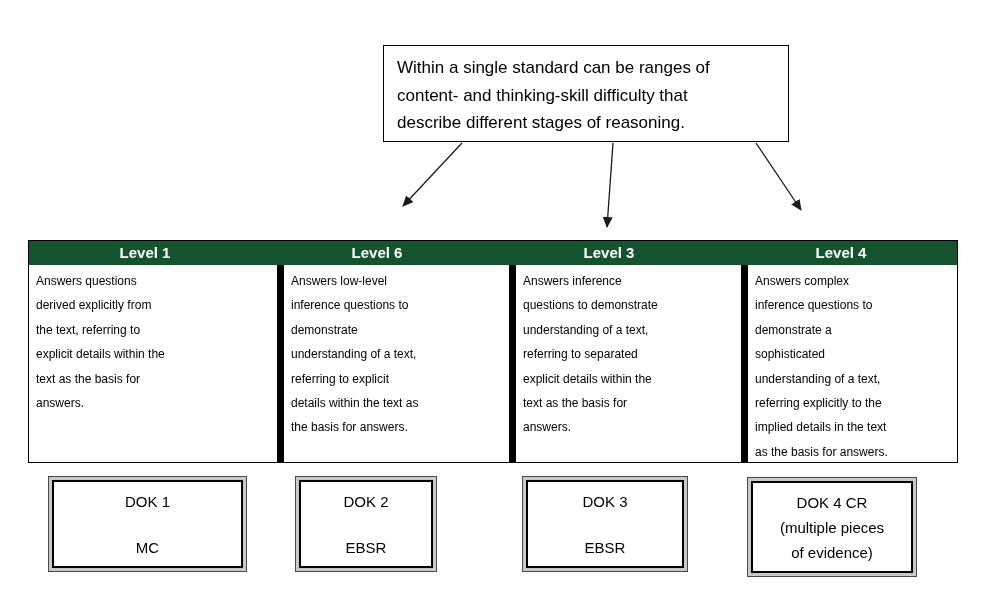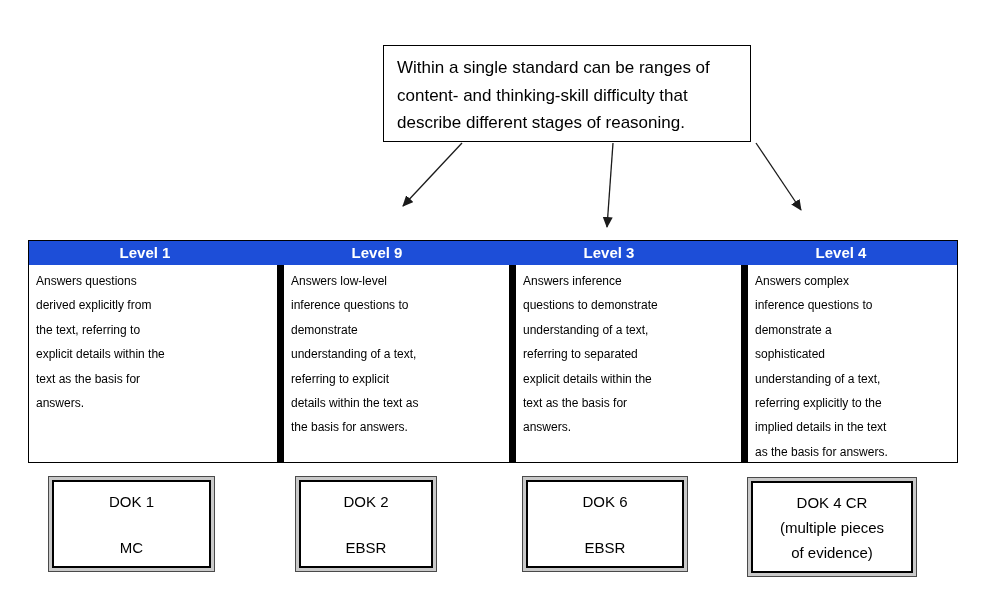--- a/index.html
+++ b/index.html
@@ -11,21 +11,21 @@
     font-family: "Liberation Sans", sans-serif;
     color: #000000;
     overflow: hidden;
   }
 
   
   .callout {
     position: absolute;
     left: 383px;
     top: 45px;
-    width: 368px;
+    width: 406px;
     height: 97px;
     border: 1.5px solid #000000;
     box-sizing: border-box;
     padding: 8px 10px 11px 13px;
     font-size: 17px;
     line-height: 27.5px;
     white-space: pre-line;
   }
 
   
@@ -42,21 +42,21 @@
     position: absolute;
     left: 28px;
     top: 240px;
     width: 930px;
     border: 1px solid #000000;
     box-sizing: border-box;
   }
   .lt-header {
     display: grid;
     grid-template-columns: repeat(4, 1fr);
-    background: #1d4ed8;
+    background: #14532d;
   }
   .lt-header .hcell {
     color: #ffffff;
     font-weight: bold;
     font-size: 15px;
     text-align: center;
     height: 24px;
     line-height: 24px;
   }
   .lt-body {
@@ -88,21 +88,21 @@
     border: 2px solid #000000;
     background: #ffffff;
     display: flex;
     align-items: center;
     justify-content: center;
     text-align: center;
     font-size: 15px;
     line-height: 23px;
     white-space: pre-line;
   }
-  .dok1 { left: 48px;  top: 476px; width: 167px; height: 96px; }
+  .dok1 { left: 48px;  top: 476px; width: 199px; height: 96px; }
   .dok2 { left: 295px; top: 476px; width: 142px; height: 96px; }
   .dok3 { left: 522px; top: 476px; width: 166px; height: 96px; }
   .dok4 { left: 747px; top: 477px; width: 170px; height: 100px; }
   .dok4 .dok-inner { line-height: 25px; }
 </style>
 </head>
 <body>
 
 <div class="canvas">
 
@@ -117,21 +117,21 @@
       </marker>
     </defs>
     <line x1="462" y1="143" x2="403" y2="206" stroke="#1a1a1a" stroke-width="1.3" marker-end="url(#ah)"></line>
     <line x1="613" y1="143" x2="607" y2="227" stroke="#1a1a1a" stroke-width="1.3" marker-end="url(#ah)"></line>
     <line x1="756" y1="143" x2="801" y2="210" stroke="#1a1a1a" stroke-width="1.3" marker-end="url(#ah)"></line>
   </svg>
 
   <div class="level-table">
     <div class="lt-header">
       <div class="hcell">Level 1</div>
-      <div class="hcell">Level 9</div>
+      <div class="hcell">Level 6</div>
       <div class="hcell">Level 3</div>
       <div class="hcell">Level 4</div>
     </div>
     <div class="lt-body">
       <div class="bcell">Answers questions
 derived explicitly from
 the text, referring to
 explicit details within the
 text as the basis for
 answers.</div>
@@ -164,21 +164,21 @@
     <div class="dok-inner">DOK 1
 
 MC</div>
   </div>
   <div class="dok dok2">
     <div class="dok-inner">DOK 2
 
 EBSR</div>
   </div>
   <div class="dok dok3">
-    <div class="dok-inner">DOK 6
+    <div class="dok-inner">DOK 3
 
 EBSR</div>
   </div>
   <div class="dok dok4">
     <div class="dok-inner">DOK 4 CR
 (multiple pieces
 of evidence)</div>
   </div>
 
 </div>

